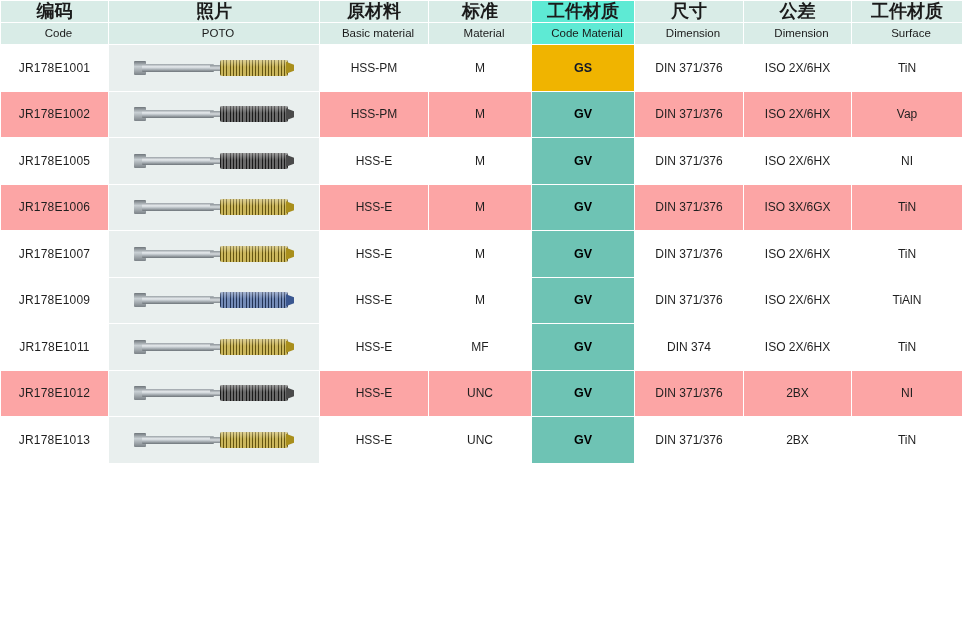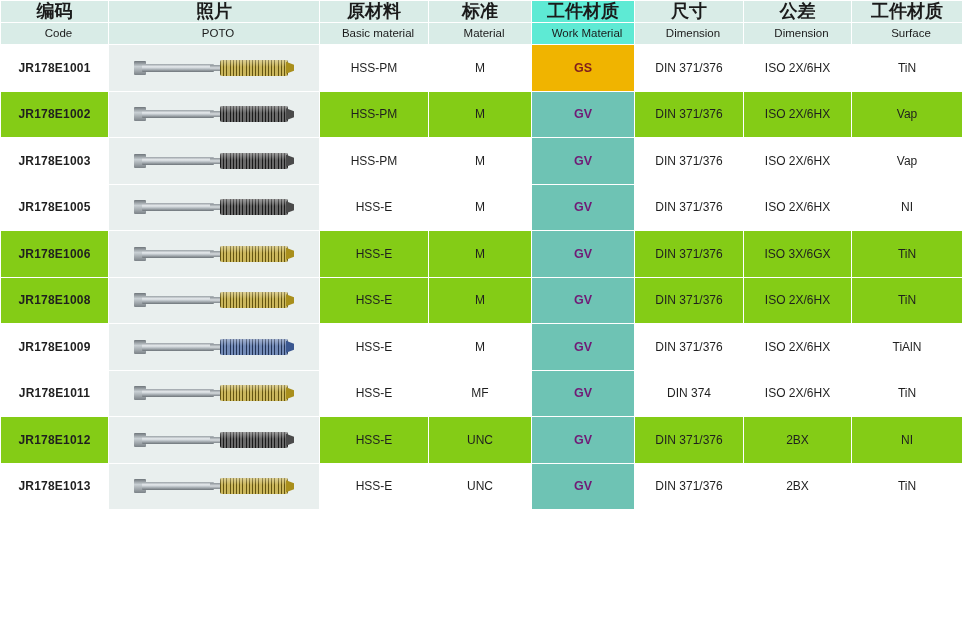--- a/index.html
+++ b/index.html
@@ -57,36 +57,36 @@
     background: #5eead4;
   }
 
   
   td.cell {
     font-size: 12px;
     color: #1f1f1f;
     height: 45.5px;
   }
   tr.odd td.cell { background: #ffffff; }
-  tr.even td.cell { background: #84cc16; }
-
-  td.code { font-weight: bold; font-size: 12px; letter-spacing: 0.2px; }
+  tr.even td.cell { background: #fca5a5; }
+
+  td.code { font-weight: normal; font-size: 12px; letter-spacing: 0.2px; }
   tr.odd td.photo { background: #e9efee; }
   tr.even td.photo { background: #e9efee; }
   td.photo { background: #e9efee; padding: 0; }
 
   td.work {
     font-weight: bold;
     font-size: 12.5px;
-    color: #701a75;
+    color: #000000;
     background: #6ec3b4 !important;
   }
   td.work.gs {
     background: #f0b400 !important;
-    color: #7f1d1d;
+    color: #0f172a;
   }
 
   
   .tool {
     position: relative;
     width: 160px;
     height: 26px;
     margin: 0 auto;
   }
   .tool .shank {
@@ -177,21 +177,21 @@
       <th class="work">工件材质</th>
       <th>尺寸</th>
       <th>公差</th>
       <th>工件材质</th>
     </tr>
     <tr class="head-en">
       <th>Code</th>
       <th>POTO</th>
       <th>Basic material</th>
       <th>Material</th>
-      <th class="work">Work Material</th>
+      <th class="work">Code Material</th>
       <th>Dimension</th>
       <th>Dimension</th>
       <th>Surface</th>
     </tr>
   </thead>
   <tbody id="table-body">
       <tr class="odd">
         <td class="cell code">JR178E1001</td>
         <td class="cell photo">
           <div class="tool">
@@ -221,139 +221,121 @@
           </div>
         </td>
         <td class="cell material">HSS-PM</td>
         <td class="cell standard">M</td>
         <td class="cell work">GV</td>
         <td class="cell dimension">DIN 371/376</td>
         <td class="cell tolerance">ISO 2X/6HX</td>
         <td class="cell surface">Vap</td>
       </tr>
       <tr class="odd">
-        <td class="cell code">JR178E1003</td>
+        <td class="cell code">JR178E1005</td>
         <td class="cell photo">
           <div class="tool">
             <div class="square"></div>
             <div class="shank"></div>
             <div class="neck"></div>
             <div class="thread dark"></div>
             <div class="tip "></div>
           </div>
         </td>
-        <td class="cell material">HSS-PM</td>
-        <td class="cell standard">M</td>
-        <td class="cell work">GV</td>
-        <td class="cell dimension">DIN 371/376</td>
-        <td class="cell tolerance">ISO 2X/6HX</td>
-        <td class="cell surface">Vap</td>
-      </tr>
-      <tr class="odd">
-        <td class="cell code">JR178E1005</td>
+        <td class="cell material">HSS-E</td>
+        <td class="cell standard">M</td>
+        <td class="cell work">GV</td>
+        <td class="cell dimension">DIN 371/376</td>
+        <td class="cell tolerance">ISO 2X/6HX</td>
+        <td class="cell surface">NI</td>
+      </tr>
+      <tr class="even">
+        <td class="cell code">JR178E1006</td>
+        <td class="cell photo">
+          <div class="tool">
+            <div class="square"></div>
+            <div class="shank"></div>
+            <div class="neck"></div>
+            <div class="thread tin"></div>
+            <div class="tip tin"></div>
+          </div>
+        </td>
+        <td class="cell material">HSS-E</td>
+        <td class="cell standard">M</td>
+        <td class="cell work">GV</td>
+        <td class="cell dimension">DIN 371/376</td>
+        <td class="cell tolerance">ISO 3X/6GX</td>
+        <td class="cell surface">TiN</td>
+      </tr>
+      <tr class="odd">
+        <td class="cell code">JR178E1007</td>
+        <td class="cell photo">
+          <div class="tool">
+            <div class="square"></div>
+            <div class="shank"></div>
+            <div class="neck"></div>
+            <div class="thread tin"></div>
+            <div class="tip tin"></div>
+          </div>
+        </td>
+        <td class="cell material">HSS-E</td>
+        <td class="cell standard">M</td>
+        <td class="cell work">GV</td>
+        <td class="cell dimension">DIN 371/376</td>
+        <td class="cell tolerance">ISO 2X/6HX</td>
+        <td class="cell surface">TiN</td>
+      </tr>
+      <tr class="odd">
+        <td class="cell code">JR178E1009</td>
+        <td class="cell photo">
+          <div class="tool">
+            <div class="square"></div>
+            <div class="shank"></div>
+            <div class="neck"></div>
+            <div class="thread tialn"></div>
+            <div class="tip tialn"></div>
+          </div>
+        </td>
+        <td class="cell material">HSS-E</td>
+        <td class="cell standard">M</td>
+        <td class="cell work">GV</td>
+        <td class="cell dimension">DIN 371/376</td>
+        <td class="cell tolerance">ISO 2X/6HX</td>
+        <td class="cell surface">TiAlN</td>
+      </tr>
+      <tr class="odd">
+        <td class="cell code">JR178E1011</td>
+        <td class="cell photo">
+          <div class="tool">
+            <div class="square"></div>
+            <div class="shank"></div>
+            <div class="neck"></div>
+            <div class="thread tin"></div>
+            <div class="tip tin"></div>
+          </div>
+        </td>
+        <td class="cell material">HSS-E</td>
+        <td class="cell standard">MF</td>
+        <td class="cell work">GV</td>
+        <td class="cell dimension">DIN 374</td>
+        <td class="cell tolerance">ISO 2X/6HX</td>
+        <td class="cell surface">TiN</td>
+      </tr>
+      <tr class="even">
+        <td class="cell code">JR178E1012</td>
         <td class="cell photo">
           <div class="tool">
             <div class="square"></div>
             <div class="shank"></div>
             <div class="neck"></div>
             <div class="thread dark"></div>
             <div class="tip "></div>
           </div>
         </td>
         <td class="cell material">HSS-E</td>
-        <td class="cell standard">M</td>
-        <td class="cell work">GV</td>
-        <td class="cell dimension">DIN 371/376</td>
-        <td class="cell tolerance">ISO 2X/6HX</td>
-        <td class="cell surface">NI</td>
-      </tr>
-      <tr class="even">
-        <td class="cell code">JR178E1006</td>
-        <td class="cell photo">
-          <div class="tool">
-            <div class="square"></div>
-            <div class="shank"></div>
-            <div class="neck"></div>
-            <div class="thread tin"></div>
-            <div class="tip tin"></div>
-          </div>
-        </td>
-        <td class="cell material">HSS-E</td>
-        <td class="cell standard">M</td>
-        <td class="cell work">GV</td>
-        <td class="cell dimension">DIN 371/376</td>
-        <td class="cell tolerance">ISO 3X/6GX</td>
-        <td class="cell surface">TiN</td>
-      </tr>
-      <tr class="even">
-        <td class="cell code">JR178E1008</td>
-        <td class="cell photo">
-          <div class="tool">
-            <div class="square"></div>
-            <div class="shank"></div>
-            <div class="neck"></div>
-            <div class="thread tin"></div>
-            <div class="tip tin"></div>
-          </div>
-        </td>
-        <td class="cell material">HSS-E</td>
-        <td class="cell standard">M</td>
-        <td class="cell work">GV</td>
-        <td class="cell dimension">DIN 371/376</td>
-        <td class="cell tolerance">ISO 2X/6HX</td>
-        <td class="cell surface">TiN</td>
-      </tr>
-      <tr class="odd">
-        <td class="cell code">JR178E1009</td>
-        <td class="cell photo">
-          <div class="tool">
-            <div class="square"></div>
-            <div class="shank"></div>
-            <div class="neck"></div>
-            <div class="thread tialn"></div>
-            <div class="tip tialn"></div>
-          </div>
-        </td>
-        <td class="cell material">HSS-E</td>
-        <td class="cell standard">M</td>
-        <td class="cell work">GV</td>
-        <td class="cell dimension">DIN 371/376</td>
-        <td class="cell tolerance">ISO 2X/6HX</td>
-        <td class="cell surface">TiAlN</td>
-      </tr>
-      <tr class="odd">
-        <td class="cell code">JR178E1011</td>
-        <td class="cell photo">
-          <div class="tool">
-            <div class="square"></div>
-            <div class="shank"></div>
-            <div class="neck"></div>
-            <div class="thread tin"></div>
-            <div class="tip tin"></div>
-          </div>
-        </td>
-        <td class="cell material">HSS-E</td>
-        <td class="cell standard">MF</td>
-        <td class="cell work">GV</td>
-        <td class="cell dimension">DIN 374</td>
-        <td class="cell tolerance">ISO 2X/6HX</td>
-        <td class="cell surface">TiN</td>
-      </tr>
-      <tr class="even">
-        <td class="cell code">JR178E1012</td>
-        <td class="cell photo">
-          <div class="tool">
-            <div class="square"></div>
-            <div class="shank"></div>
-            <div class="neck"></div>
-            <div class="thread dark"></div>
-            <div class="tip "></div>
-          </div>
-        </td>
-        <td class="cell material">HSS-E</td>
         <td class="cell standard">UNC</td>
         <td class="cell work">GV</td>
         <td class="cell dimension">DIN 371/376</td>
         <td class="cell tolerance">2BX</td>
         <td class="cell surface">NI</td>
       </tr>
       <tr class="odd">
         <td class="cell code">JR178E1013</td>
         <td class="cell photo">
           <div class="tool">

